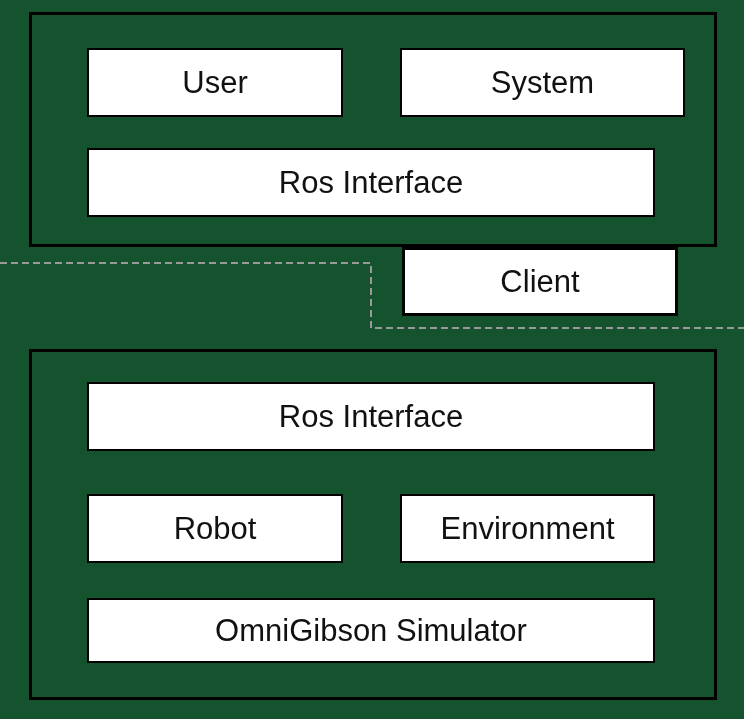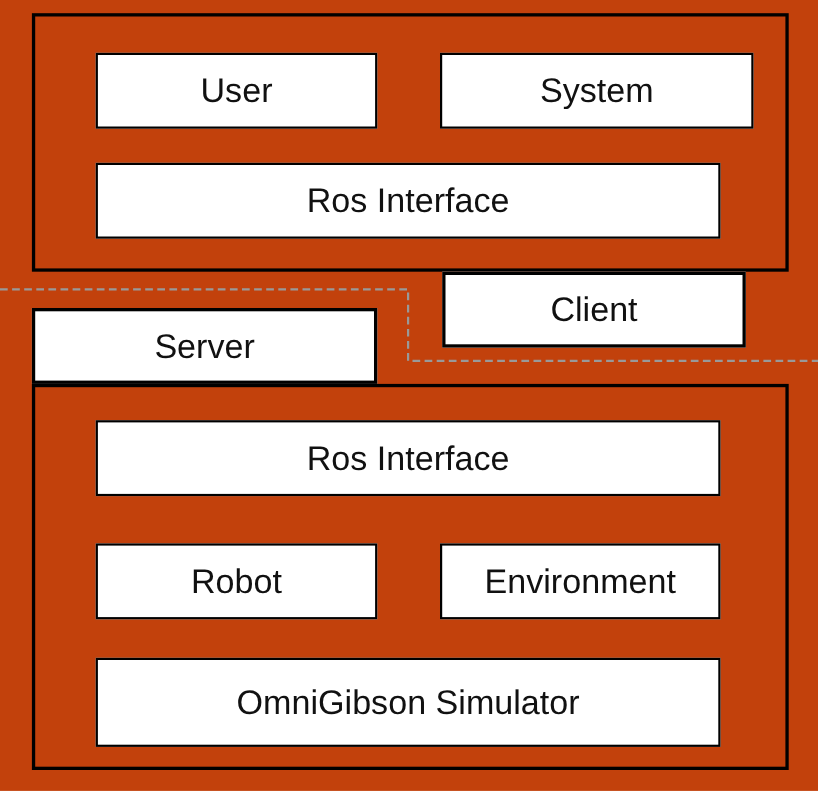--- a/index.html
+++ b/index.html
@@ -4,21 +4,21 @@
 <style>
   html, body {
     margin: 0;
     padding: 0;
     background: #ffffff;
   }
   .stage {
     position: relative;
     width: 744px;
     height: 719px;
-    background: #c2410c;
+    background: #14532d;
     font-family: "Liberation Sans", sans-serif;
     color: #111111;
     overflow: hidden;
   }
   .box {
     position: absolute;
     box-sizing: border-box;
     background: #ffffff;
     border: 2px solid #000000;
     display: flex;
@@ -41,21 +41,21 @@
   .user-box           { left: 87px;  top: 48px;  width: 256px; height: 69px; }
   .system-box         { left: 400px; top: 48px;  width: 285px; height: 69px; }
   .ros-interface-top  { left: 87px;  top: 148px; width: 568px; height: 69px; }
   .client-label-box   { left: 402px; top: 247px; width: 276px; height: 69px; border-width: 3px; }
   
   .server-label-box   { left: 29px;  top: 280px; width: 314px; height: 69px; border-width: 3px; }
   .server-container   { left: 29px;  top: 349px; width: 688px; height: 351px; }
   .ros-interface-bot  { left: 87px;  top: 382px; width: 568px; height: 69px; }
   .robot-box          { left: 87px;  top: 494px; width: 256px; height: 69px; }
   .environment-box    { left: 400px; top: 494px; width: 255px; height: 69px; }
-  .simulator-box      { left: 87px;  top: 598px; width: 568px; height: 81px; }
+  .simulator-box      { left: 87px;  top: 598px; width: 568px; height: 65px; }
   
   .divider-svg {
     position: absolute;
     left: 0;
     top: 0;
     width: 744px;
     height: 719px;
     pointer-events: none;
   }
 </style>
@@ -75,23 +75,20 @@
   </div>
 
   <div class="box ros-interface-top">
     <span class="label">Ros Interface</span>
   </div>
 
   <div class="box client-label-box">
     <span class="label">Client</span>
   </div>
 
-  <div class="box server-label-box">
-    <span class="label">Server</span>
-  </div>
 
   <div class="box container-box server-container"></div>
 
   <div class="box ros-interface-bot">
     <span class="label">Ros Interface</span>
   </div>
 
   <div class="box environment-box">
     <span class="label">Environment</span>
   </div>

